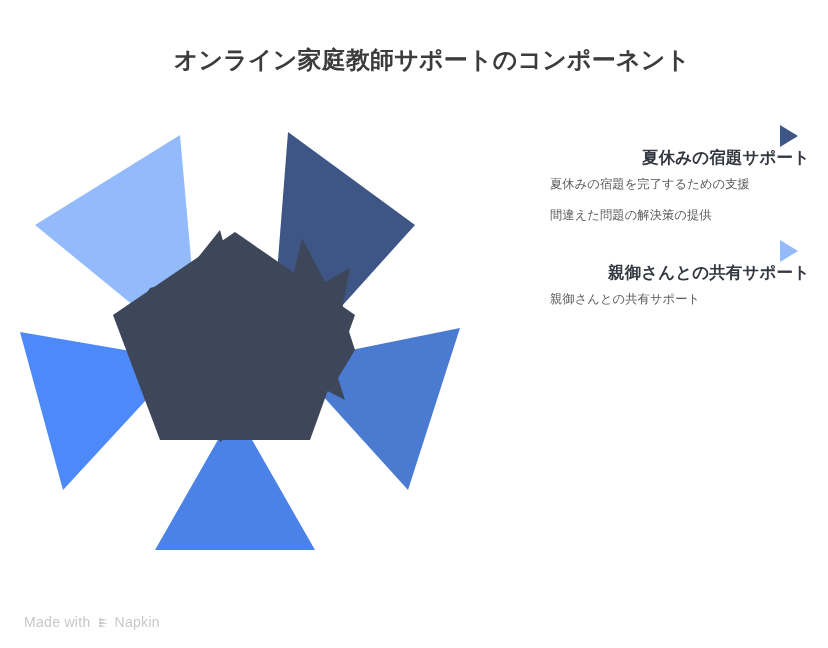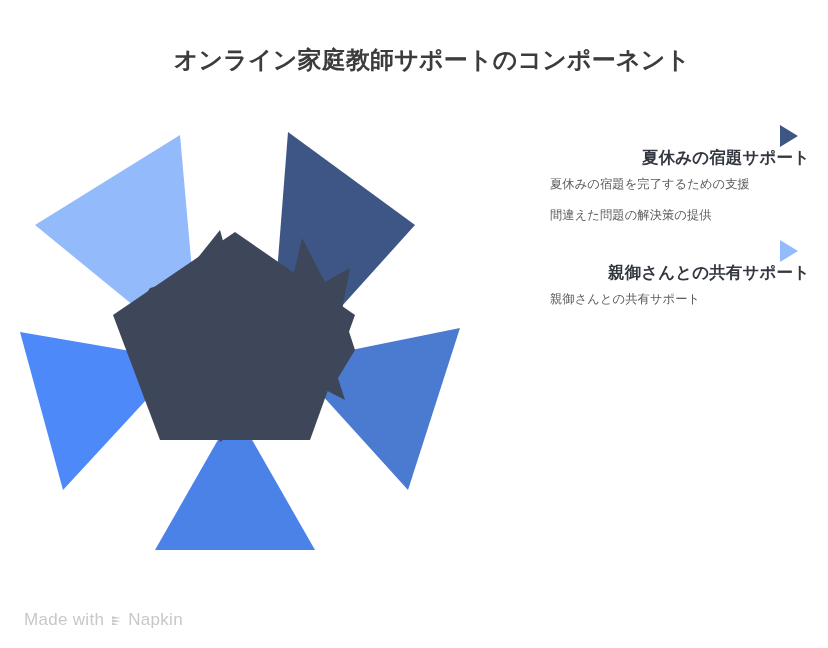--- a/index.html
+++ b/index.html
@@ -96,21 +96,21 @@
     font-family: Liberation Serif, serif;
   }
 
   
   .watermark {
     position: absolute;
     left: 24px;
     bottom: 18px;
     display: flex;
     align-items: center;
-    font-size: 17px;
+    font-size: 14px;
     color: #c8c8c8;
     letter-spacing: 0.3px;
   }
   .watermark .wm-text { margin-right: 6px; }
   .watermark .wm-logo {
     display: inline-block;
     width: 13px;
     height: 13px;
     margin-right: 5px;
   }

